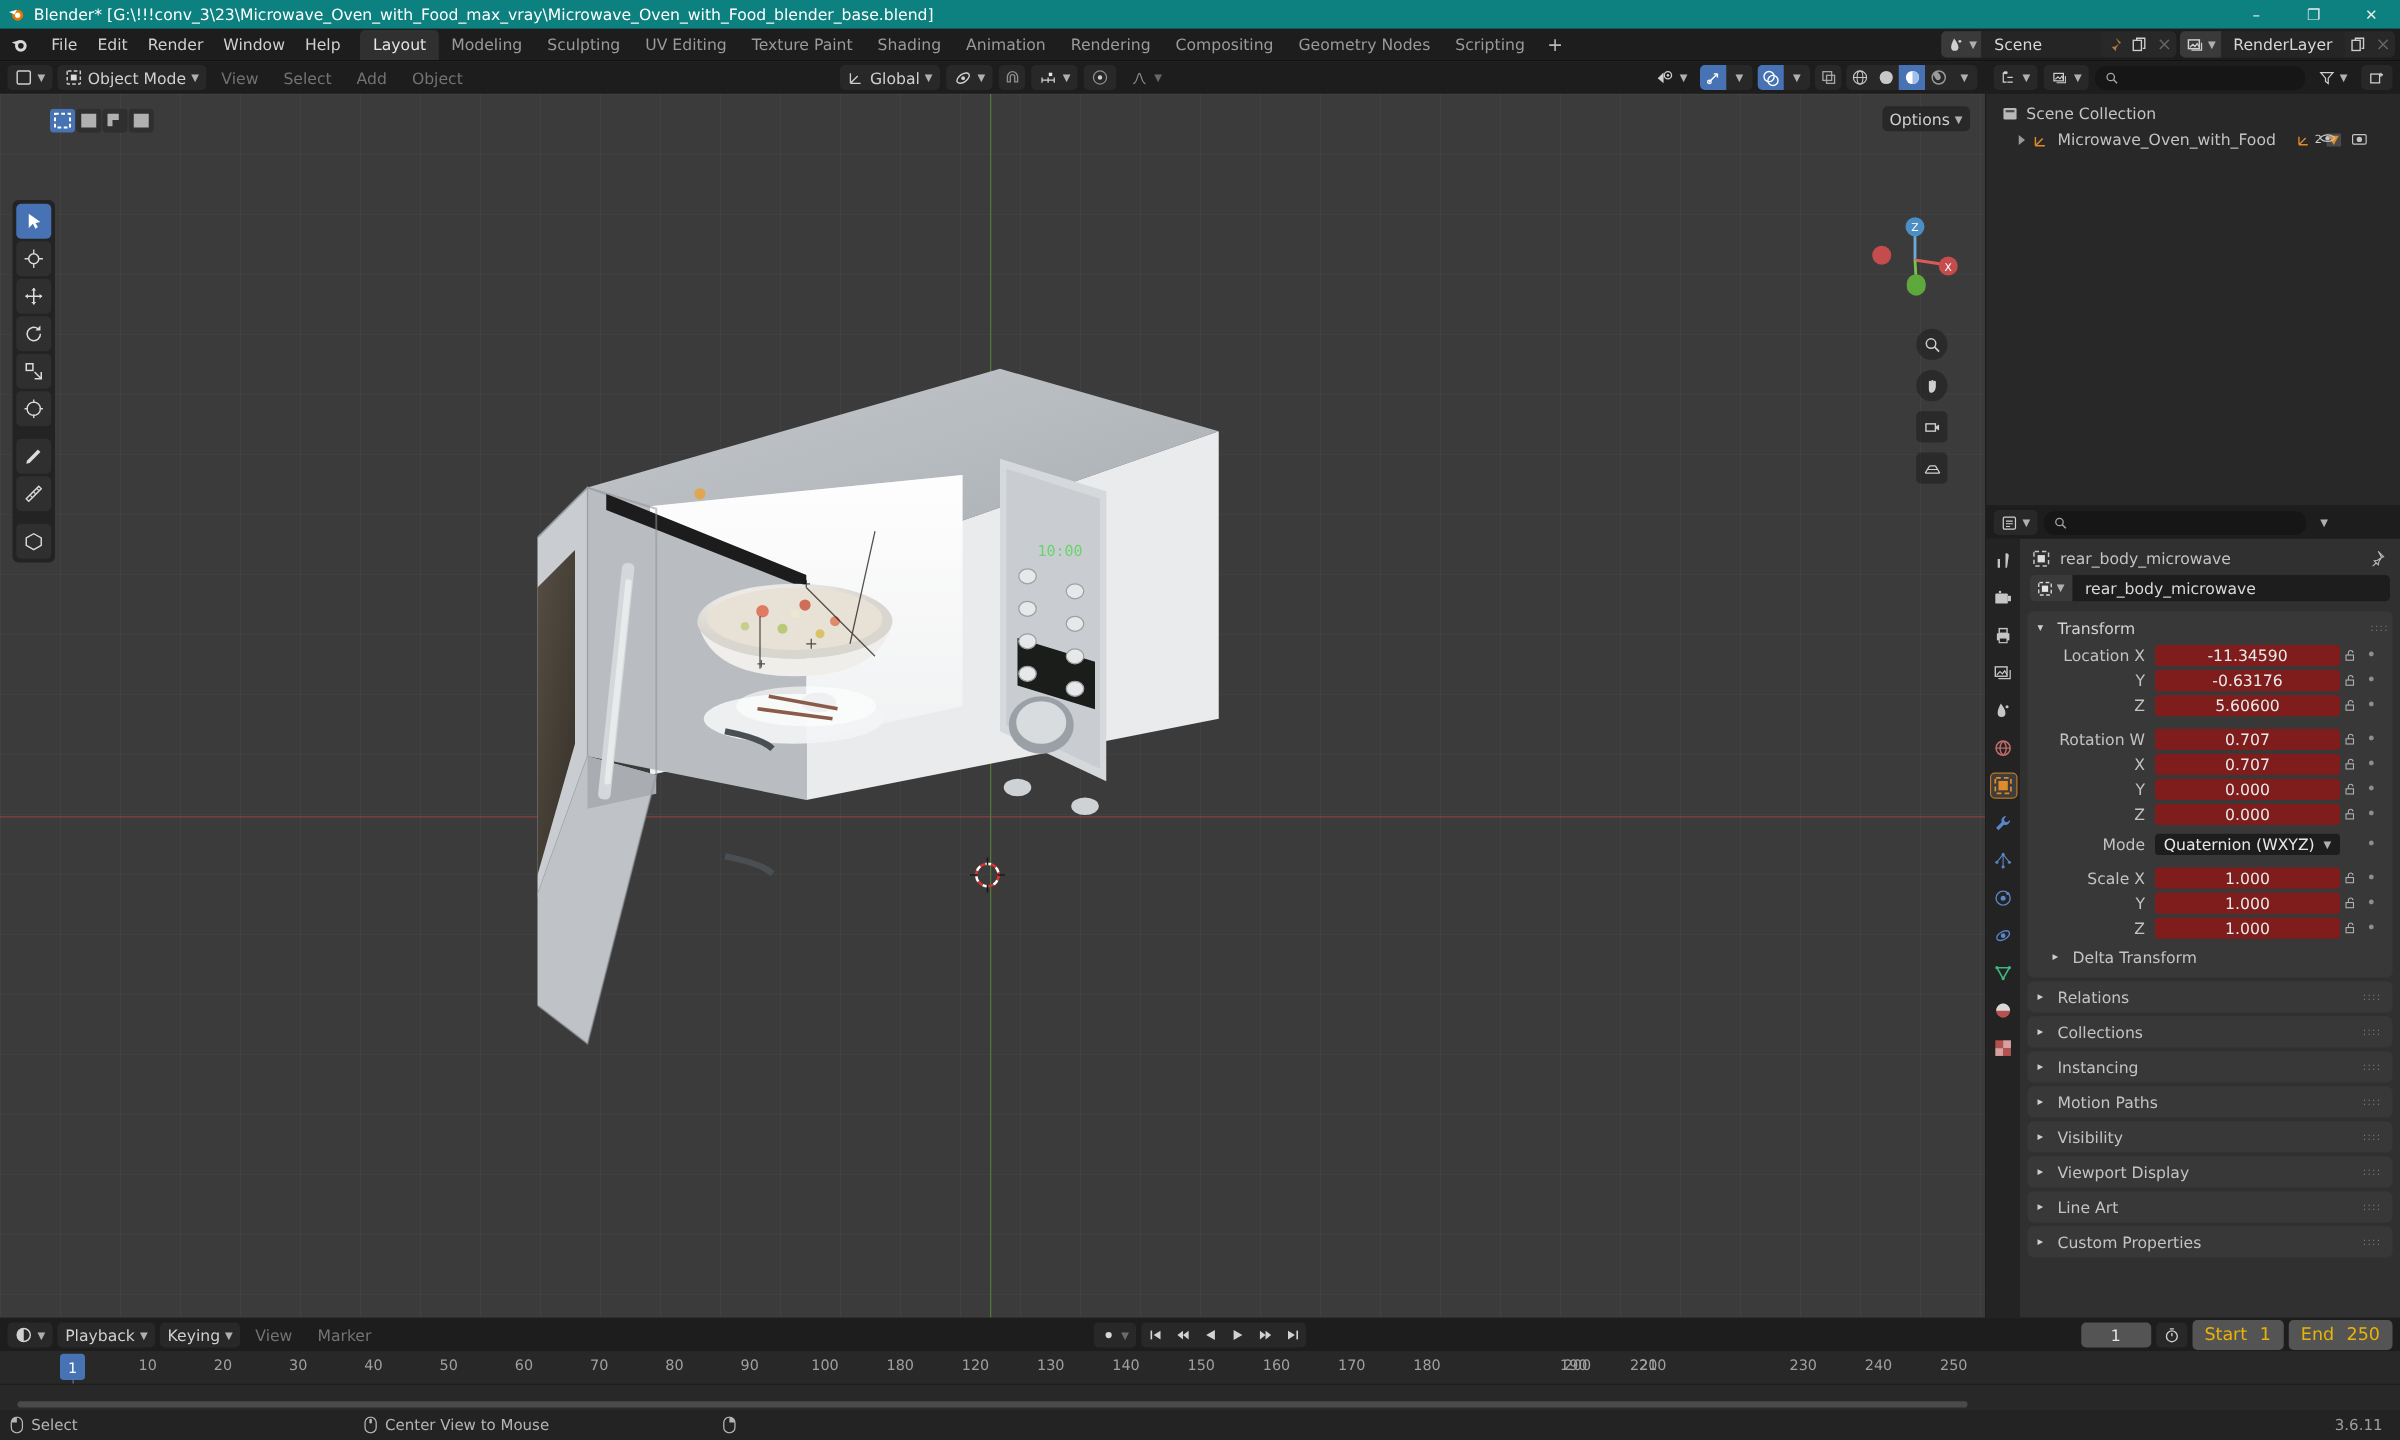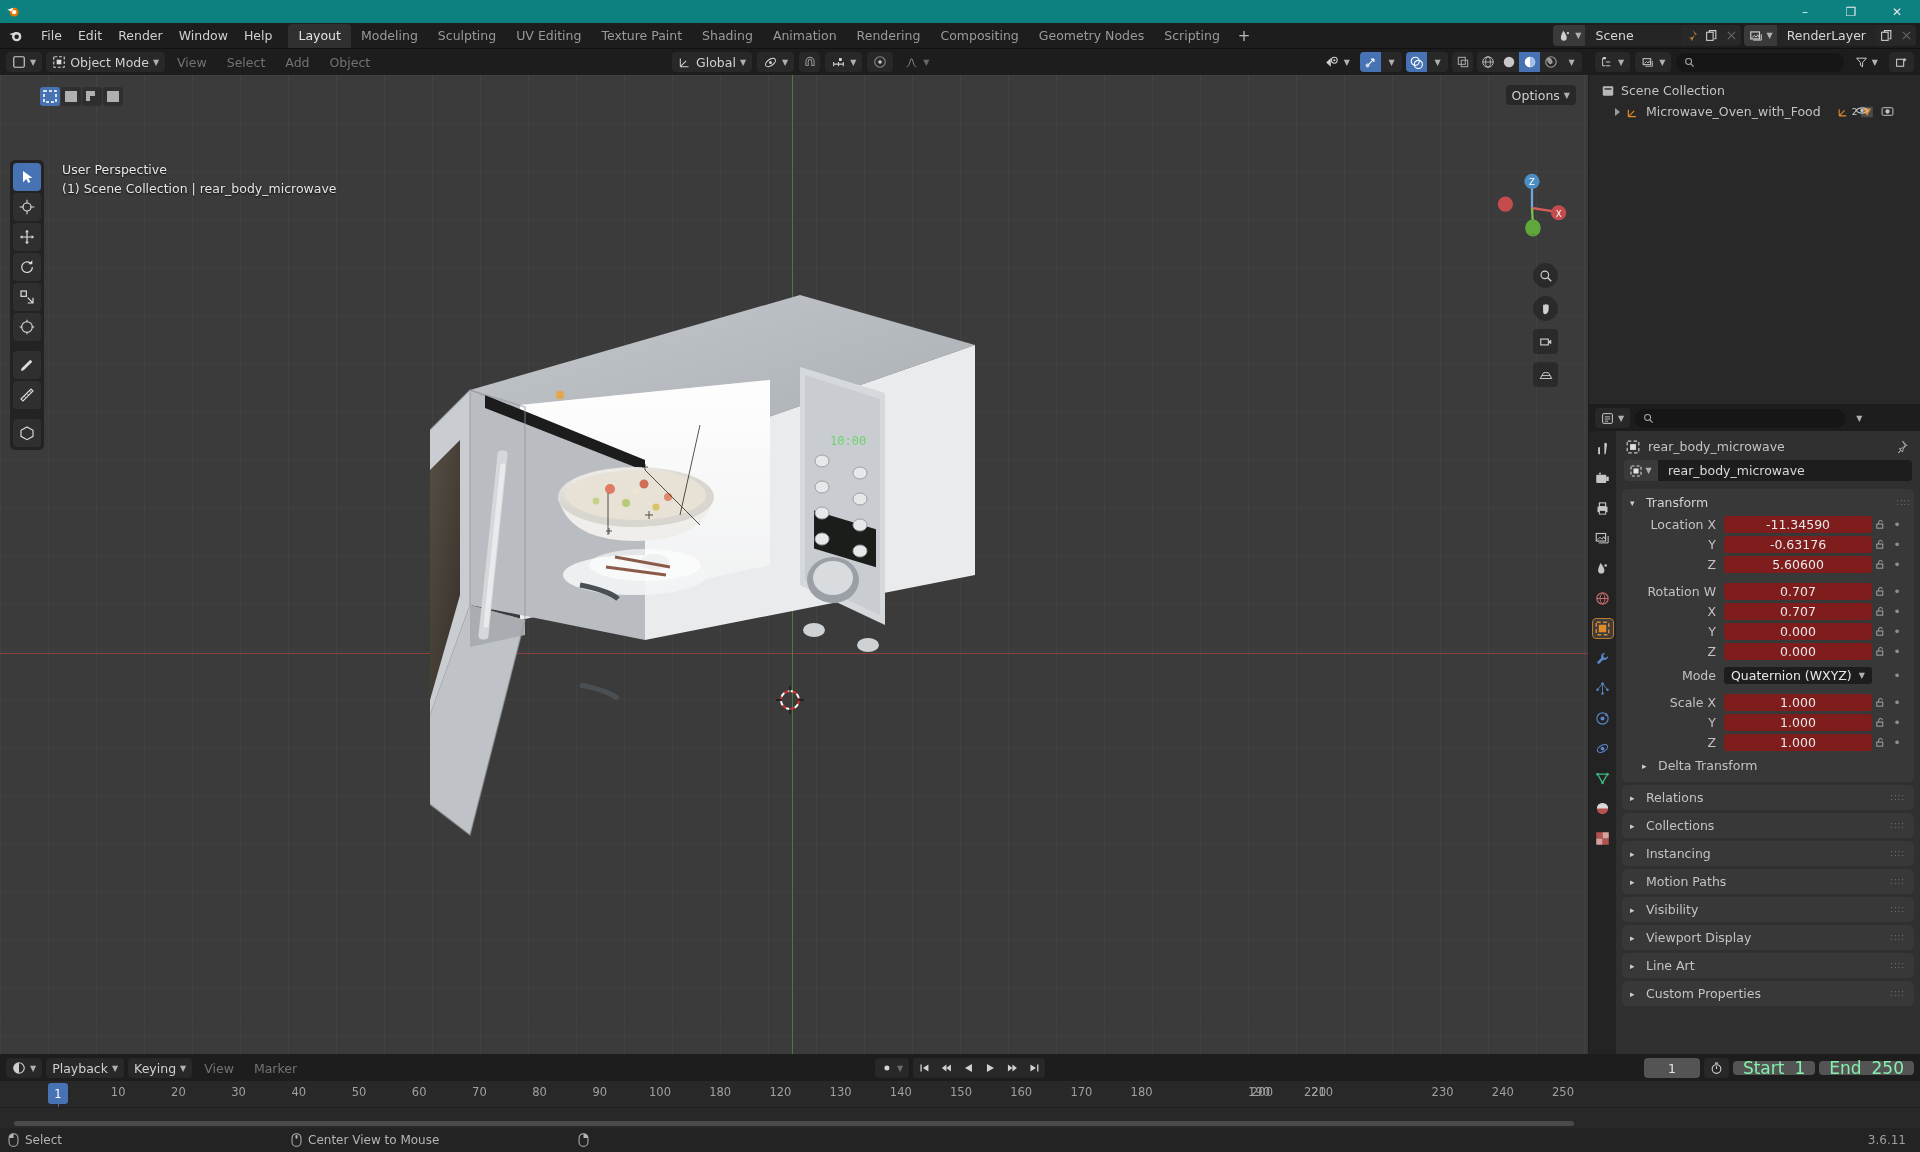--- a/index.html
+++ b/index.html
@@ -136,22 +136,22 @@
   
   .timeline{ position:absolute; left:0; top:1055px; width:1920px; height:73px; background:#282828;}
   .tl-header{ height:26px; background:#1d1d1d; display:flex; align-items:center; padding:0 6px; gap:4px;
               position:relative;}
   .tl-mid{ position:absolute; left:50%; transform:translateX(-50%); display:flex; align-items:center; gap:4px;}
   .playgrp{ display:flex; background:#282828; border-radius:4px; overflow:hidden; }
   .playgrp>div{ width:22px;height:20px; display:flex;align-items:center;justify-content:center; color:#d2d2d2;}
   .tl-right{ position:absolute; right:6px; display:flex; align-items:center; gap:4px; }
   .numfield{ height:20px; background:#545454; border-radius:4px; display:flex; align-items:center;
              justify-content:center; font-size:12.5px; color:#e6e6e6; min-width:56px; padding:0 8px;}
-  .numfield2{ height:14px; background:#545454; border-radius:4px; display:flex; align-items:center;
-              gap:10px; font-size:17px; color:#86efac; padding:0 10px;}
+  .numfield2{ height:24px; background:#545454; border-radius:4px; display:flex; align-items:center;
+              gap:10px; font-size:14px; color:#eab308; padding:0 10px;}
   .tl-ruler{ position:relative; height:26px; background:#282828; }
   .tick{ position:absolute; top:4px; font-size:11.5px; color:#a0a0a0; transform:translateX(-50%);}
   .playhead{ position:absolute; top:2px; height:21px; background:#4772b3; border-radius:3px;
              color:#fff; font-size:11.5px; display:flex;align-items:center;justify-content:center;
              min-width:20px; padding:0 5px; transform:translateX(-50%);}
   .phline{ position:absolute; width:1px; background:#4772b3; top:23px; height:25px; }
   .tl-body{ position:absolute; left:0; top:52px; right:0; height:21px; background:#282828;
             border-top:1px solid #1f1f1f;}
   .scroll-h{ position:absolute; left:14px; bottom:2px; height:5px; width:1560px;
              background:#4a4a4a; border-radius:3px;}
@@ -168,20 +168,21 @@
 <body>
 
 <div class="app">
 
   <div class="titlebar">
     <svg class="blogo" viewBox="0 0 24 24">
       <circle cx="13" cy="13" r="7" fill="#ea7600"></circle>
       <circle cx="13" cy="13" r="3.4" fill="#fff"></circle>
       <path d="M2 9 L12 6 L9 12 Z" fill="#fff"></path>
     </svg>
+    <span>Blender* [G:\!!!conv_3\23\Microwave_Oven_with_Food_max_vray\Microwave_Oven_with_Food_blender_base.blend]</span>
     <div class="win-btns">
       <div class="win-btn">–</div>
       <div class="win-btn">❐</div>
       <div class="win-btn">✕</div>
     </div>
   </div>
 
   <div class="topbar">
     <svg class="blogo2" viewBox="0 0 24 24">
       <circle cx="13" cy="13" r="7" fill="#d8d8d8"></circle>
@@ -522,24 +523,20 @@
         <path d="M150 310 q30 6 38 14" stroke="#4a4f54" stroke-width="5" fill="none"></path>
         <path d="M150 410 q30 6 38 14" stroke="#4a4f54" stroke-width="5" fill="none"></path>
       </svg>
 
       <svg style="position:absolute; left:775px; top:610px;" width="30" height="30">
         <circle cx="15" cy="15" r="9" fill="none" stroke="#e03030" stroke-width="2" stroke-dasharray="4.5 4.5"></circle>
         <circle cx="15" cy="15" r="9" fill="none" stroke="#ffffff" stroke-width="2" stroke-dasharray="4.5 4.5" stroke-dashoffset="4.5"></circle>
         <path d="M15 1 v6 M15 23 v6 M1 15 h6 M23 15 h6" stroke="#1a1a1a" stroke-width="1.3"></path>
       </svg>
 
-      <div class="ovtext">
-        <div>User Perspective</div>
-        <div>(1) Scene Collection | rear_body_microwave</div>
-      </div>
 
       <div class="tool-col">
         <div class="tool on">
           <svg width="16" height="16" viewBox="0 0 24 24">
             <path d="M6 3 L6 20 L11 15 L14 21 L17 19 L14 14 L20 13 Z" fill="#fff"></path>
           </svg>
         </div>
         <div class="tool">
           <svg width="16" height="16" viewBox="0 0 24 24">
             <circle cx="12" cy="12" r="6" fill="none" stroke="#dcdcdc" stroke-width="1.8"></circle>

